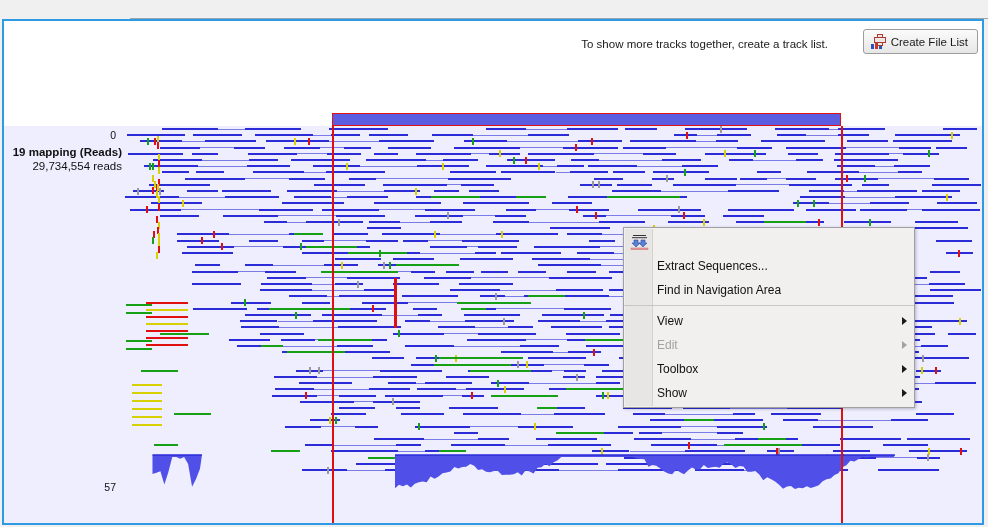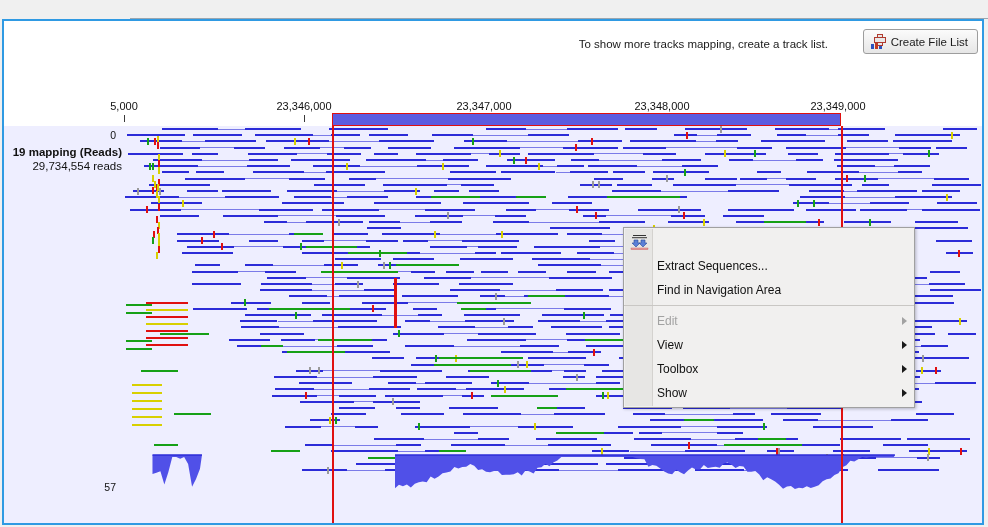--- a/index.html
+++ b/index.html
@@ -190,41 +190,32 @@
 <div id="app">
 
   <div id="tabbar">
     <div id="tabbar-rest"></div>
   </div>
 
   <div id="view">
     <div id="view-inner">
 
       <div id="toolbar">
-        <div id="tracklist-hint">To show more tracks mapping, create a track list.</div>
+        <div id="tracklist-hint">To show more tracks together, create a track list.</div>
         <div id="create-track-list">
           <span class="ctl-icon">
             <i></i>
               <i></i>
               <i></i>
               <span class="ctl-plus"></span>
           </span>
           <span>Create File List</span>
         </div>
       </div>
 
-      <div id="ruler">
-          <div class="ruler-label" style="left: 120px;">5,000</div>
-          <div class="ruler-tick" style="left: 120px;"></div>
-          <div class="ruler-label" style="left: 300px;">23,346,000</div>
-          <div class="ruler-tick" style="left: 300px;"></div>
-          <div class="ruler-label" style="left: 480px;">23,347,000</div>
-          <div class="ruler-label" style="left: 658px;">23,348,000</div>
-          <div class="ruler-label" style="left: 834px;">23,349,000</div>
-        </div>
 
       <div id="selbar" style="left: 328px; width: 509px; background: rgb(92, 92, 224); border-color: rgb(224, 16, 16);"></div>
 
       <div id="track">
         <div id="track-left-gutter"></div>
         <div id="track-title">19 mapping (Reads)</div>
         <div id="track-subtitle">29,734,554 reads</div>
         <div class="axis-num" id="axis-0">0</div>
         <div class="axis-num" id="axis-57">57</div>
 
@@ -1125,26 +1116,26 @@
               <rect x="1" y="14" width="17" height="1.6" fill="#e8a0a0" stroke="#c05050" stroke-width="0.4"></rect>
             </svg>
           </div>
           <div class="mi">
             <span>Extract Sequences...</span>
           </div>
           <div class="mi">
             <span>Find in Navigation Area</span>
           </div>
           <div class="mi-sep"></div>
+          <div class="mi">
+            <span>View</span>
+            <span class="arrow"></span>
+          </div>
           <div class="mi disabled">
             <span>Edit</span>
-            <span class="arrow"></span>
-          </div>
-          <div class="mi">
-            <span>View</span>
             <span class="arrow"></span>
           </div>
           <div class="mi">
             <span>Toolbox</span>
             <span class="arrow"></span>
           </div>
           <div class="mi">
             <span>Show</span>
             <span class="arrow"></span>
           </div>

